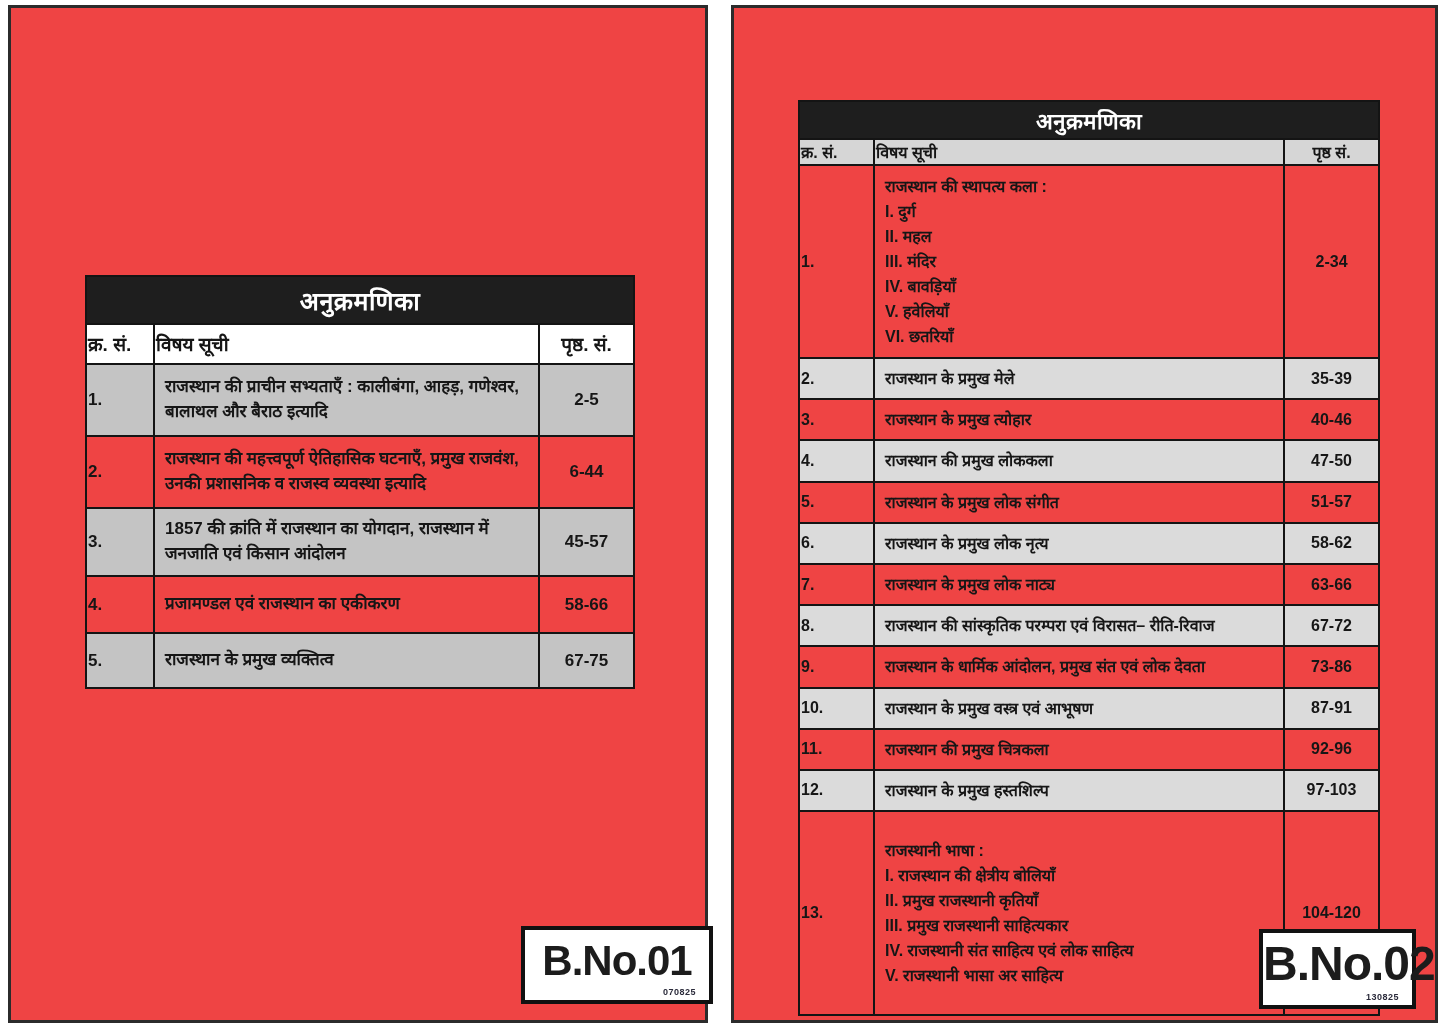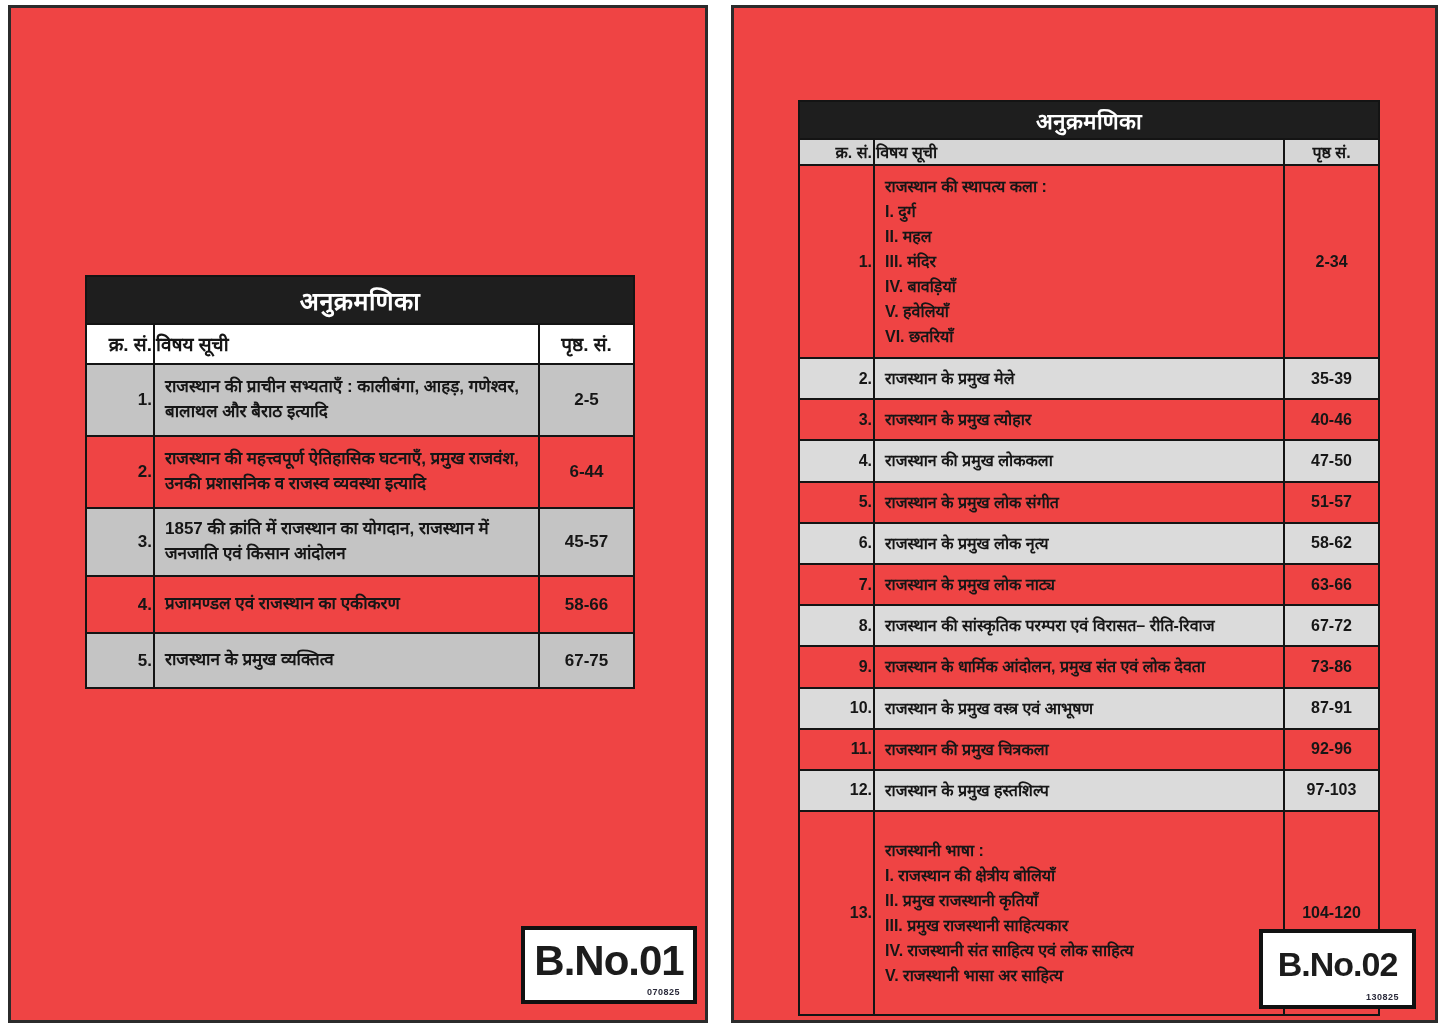--- a/index.html
+++ b/index.html
@@ -37,39 +37,39 @@
   #toc2 .hdr td { height:26px; font-size:16px; background:#d6d6d6; }
   #toc2 .h29 td { height:29px; }
   #toc2 .h180 td { height:180px; }
   #toc2 .h172 td { height:204px; }
   #toc2 .gray td { background:#dbdbdb; }
 
   .title-bar {
     background:#1e1e1e; color:#ffffff; text-align:center;
     font-weight:700; letter-spacing:0.5px;
   }
-  .c-sno  { text-align:right; }
+  .c-sno  { text-align:left; }
   .c-page { text-align:center; }
   .c-sub  { text-align:left; padding:8px 10px; line-height:1.45; }
   .c-sub-h{ }
   .line   { line-height:25px; white-space:nowrap; }
 
   
   .bno {
     position:absolute; border:4px solid #111111; background:#ffffff;
     box-sizing:border-box; text-align:center;
   }
-  #bno1 { left:510px; top:918px; width:176px; height:78px; }
+  #bno1 { left:510px; top:918px; width:192px; height:78px; }
   #bno2 { left:525px; top:921px; width:157px; height:80px; }
   .bno-label {
     font-weight:700; color:#1c1c1c; letter-spacing:-1px;
     line-height:62px;
   }
   #bno1 .bno-label { font-size:42px; }
-  #bno2 .bno-label { font-size:34px; }
+  #bno2 .bno-label { font-size:48px; }
   .bno-code {
     position:absolute; right:13px; bottom:3px;
     font-size:9px; font-weight:700; color:#2a2a3a; letter-spacing:0.5px;
   }
 </style>
 </head>
 <body>
 
 <div class="page" id="page1">
   <table class="toc" id="toc1">

